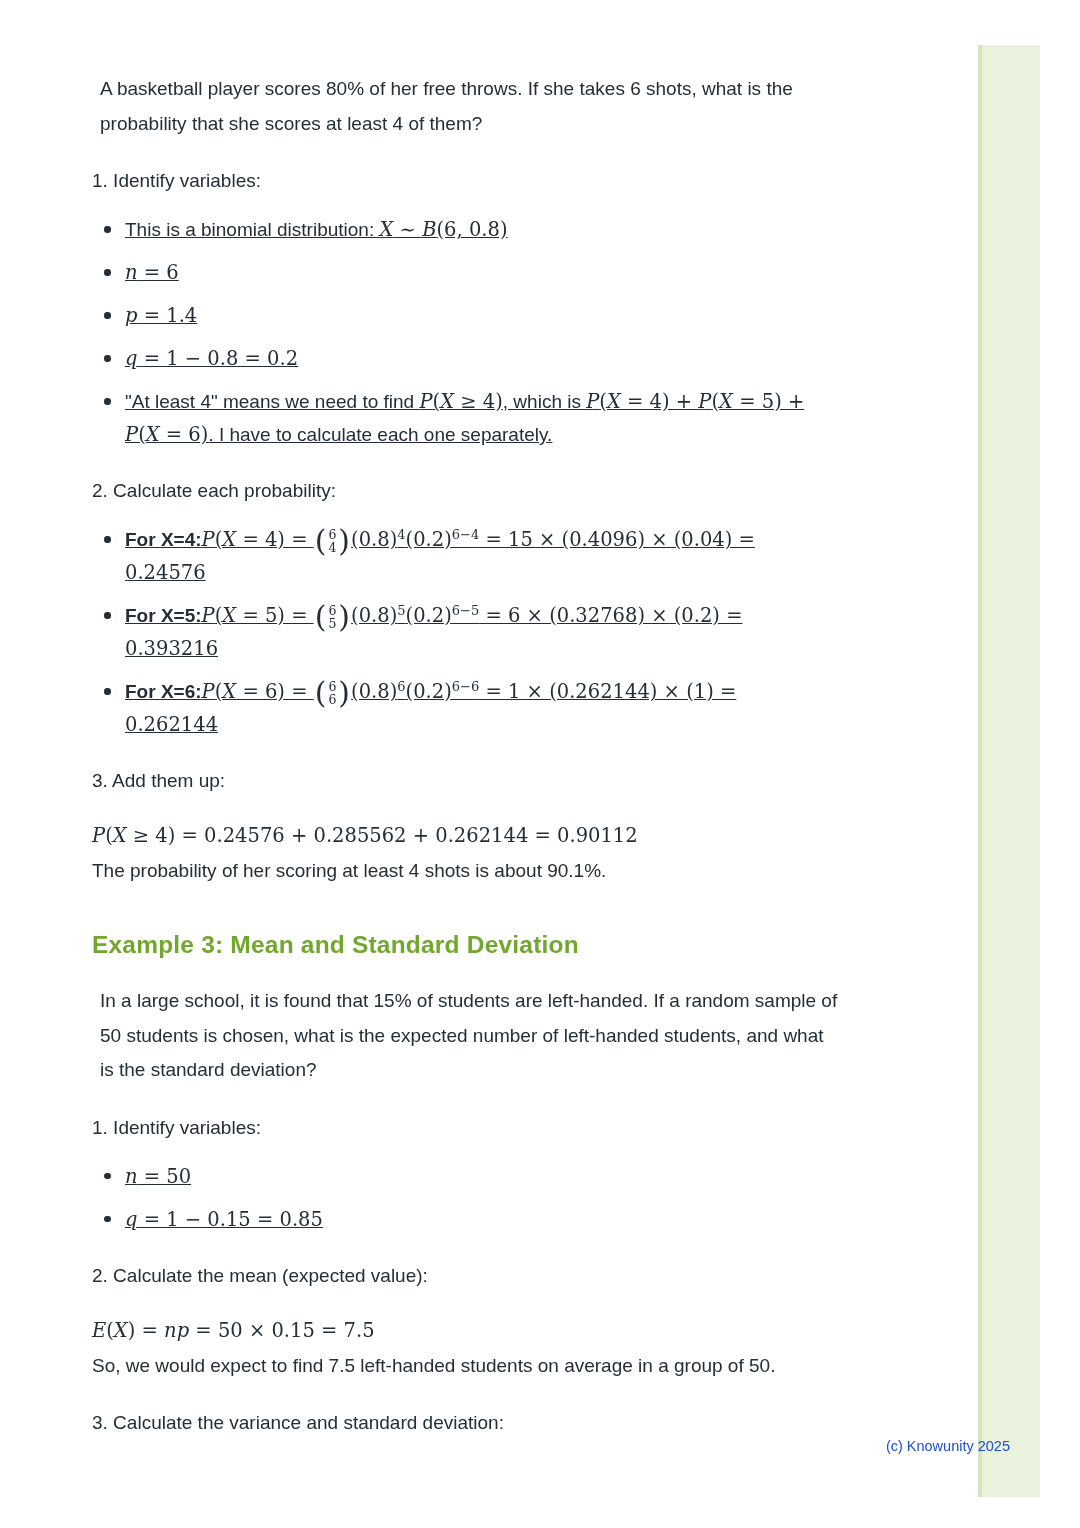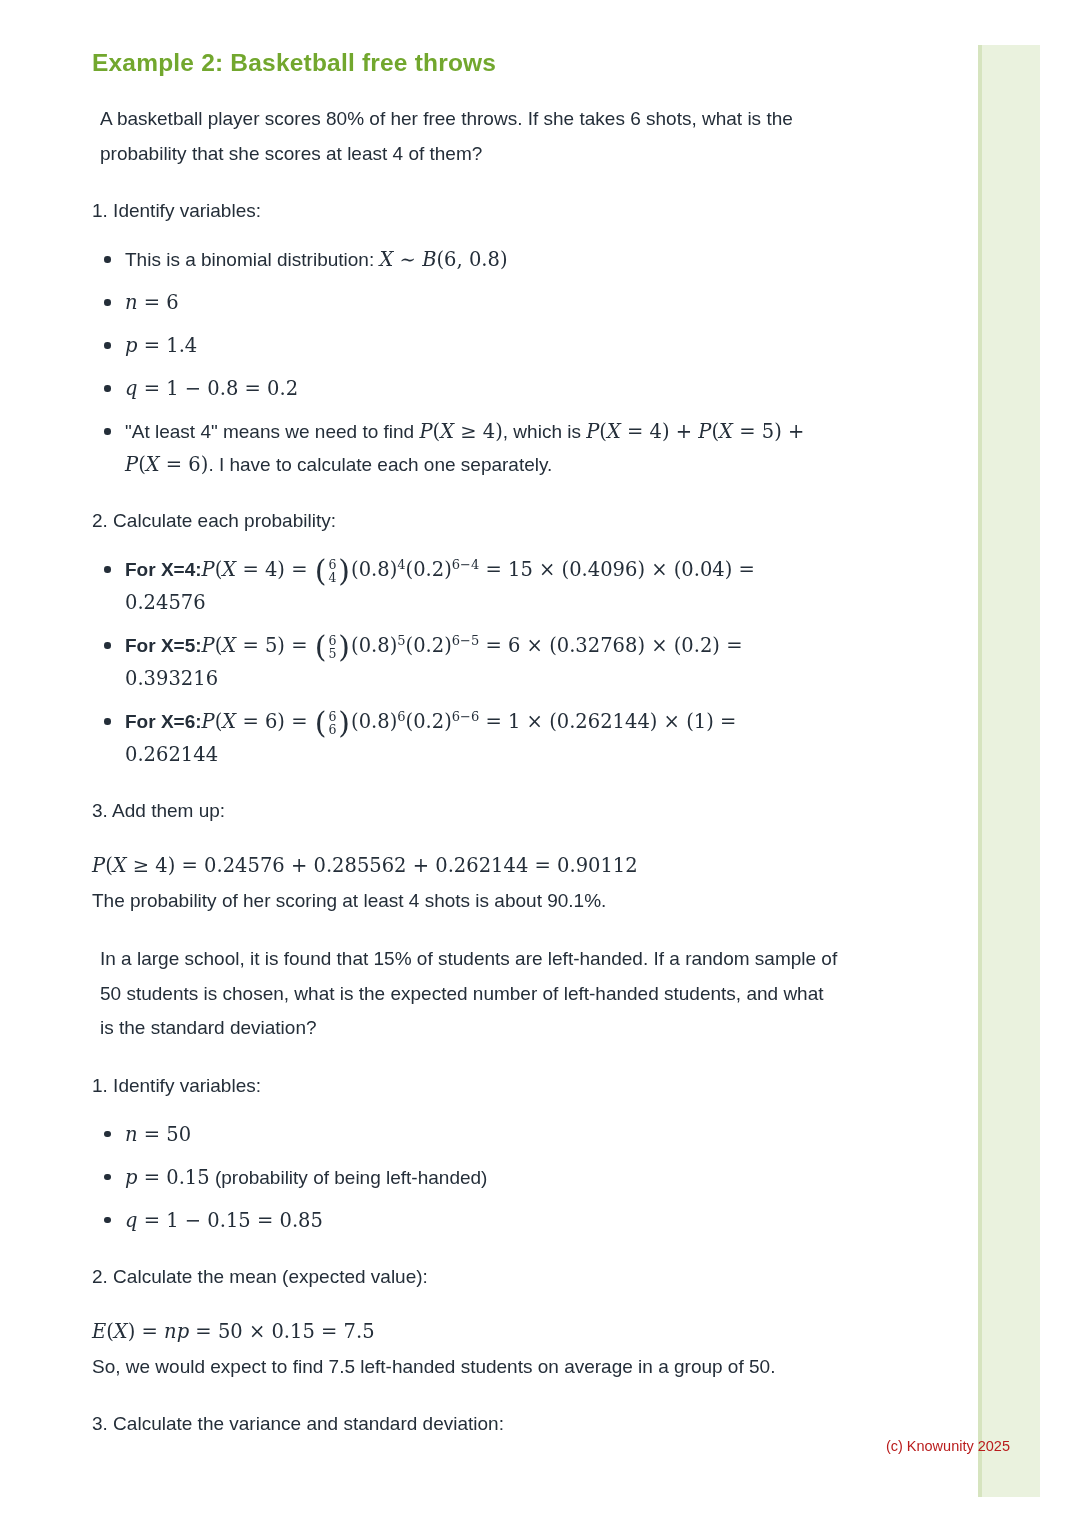--- a/index.html
+++ b/index.html
@@ -16,21 +16,21 @@
     position: absolute;
     top: 45px; right: 40px;
     width: 62px; height: 1452px;
     background: #eaf2de;
     border-left: 4px solid #d6e4bf;
   }
   .watermark {
     position: absolute;
     top: 1438px; right: 70px;
     font-size: 14.5px;
-    color: #b91c1c;
+    color: #1d4ed8;
     z-index: 2;
     white-space: nowrap;
   }
   .content {
     position: absolute;
     left: 92px; top: 48px;
     width: 748px;
     z-index: 1;
   }
   h2.example-heading {
@@ -50,20 +50,21 @@
   .step-label {
     margin: 28px 0 0 0;
     font-size: 19px;
     line-height: 24px;
     font-weight: 400;
   }
   ul.bullets {
     list-style: none;
     margin: 20px 8px 0 0;
     padding: 0 0 0 33px;
+    text-decoration: underline;
   }
   ul.bullets li {
     position: relative;
     font-size: 19px;
     line-height: 33px;
     margin-bottom: 10px;
   }
   ul.bullets li::before {
     content: "";
     position: absolute;
@@ -105,21 +106,20 @@
   }
 </style>
 </head>
 <body>
 
 <div class="accent-bar"></div>
 <div class="watermark">(c) Knowunity 2025</div>
 
 <div class="content">
 
-  <h2 class="example-heading">Example 2: Basketball free throws</h2>
 
   <p class="para">A basketball player scores 80% of her free throws. If she takes 6 shots, what is the probability that she scores at least 4 of them?</p>
 
   <p class="step-label">1. Identify variables:</p>
 
   <ul class="bullets">
     <li><span class="seg-text">This is a binomial distribution: </span><span class="seg-var">X</span><span class="seg-math"> ∼ </span><span class="seg-var">B</span><span class="seg-math">(6, 0.8)</span></li>
     <li><span class="seg-var">n</span><span class="seg-math"> = 6</span></li>
     <li><span class="seg-var">p</span><span class="seg-math"> = 1.4</span></li>
     <li><span class="seg-var">q</span><span class="seg-math"> = 1 − 0.8 = 0.2</span></li>
@@ -155,28 +155,28 @@
         </span><span class="seg-math">(0.8)</span><sup class="msup">6</sup><span class="seg-math">(0.2)</span><sup class="msup">6−6</sup><span class="seg-math"> = 1 × (0.262144) × (1) = 0.262144</span></li>
   </ul>
 
   <p class="step-label">3. Add them up:</p>
 
   <div class="formula-block">
     <div><span class="seg-var">P</span><span class="seg-math">(</span><span class="seg-var">X</span><span class="seg-math"> ≥ 4) = 0.24576 + 0.285562 + 0.262144 = 0.90112</span></div>
     <div>The probability of her scoring at least 4 shots is about 90.1%.</div>
   </div>
 
+  <h2 class="example-heading second">Example 3: Mean and Standard Deviation</h2>
 
   <p class="para">In a large school, it is found that 15% of students are left-handed. If a random sample of 50 students is chosen, what is the expected number of left-handed students, and what is the standard deviation?</p>
 
   <p class="step-label">1. Identify variables:</p>
 
   <ul class="bullets">
     <li><span class="seg-var">n</span><span class="seg-math"> = 50</span></li>
-    <li><span class="seg-var">p</span><span class="seg-math"> = 0.15</span><span class="seg-text"> (probability of being left-handed)</span></li>
     <li><span class="seg-var">q</span><span class="seg-math"> = 1 − 0.15 = 0.85</span></li>
   </ul>
 
   <p class="step-label">2. Calculate the mean (expected value):</p>
 
   <div class="formula-block">
     <div><span class="seg-var">E</span><span class="seg-math">(</span><span class="seg-var">X</span><span class="seg-math">) = </span><span class="seg-var">np</span><span class="seg-math"> = 50 × 0.15 = 7.5</span></div>
     <div>So, we would expect to find 7.5 left-handed students on average in a group of 50.</div>
   </div>
 

